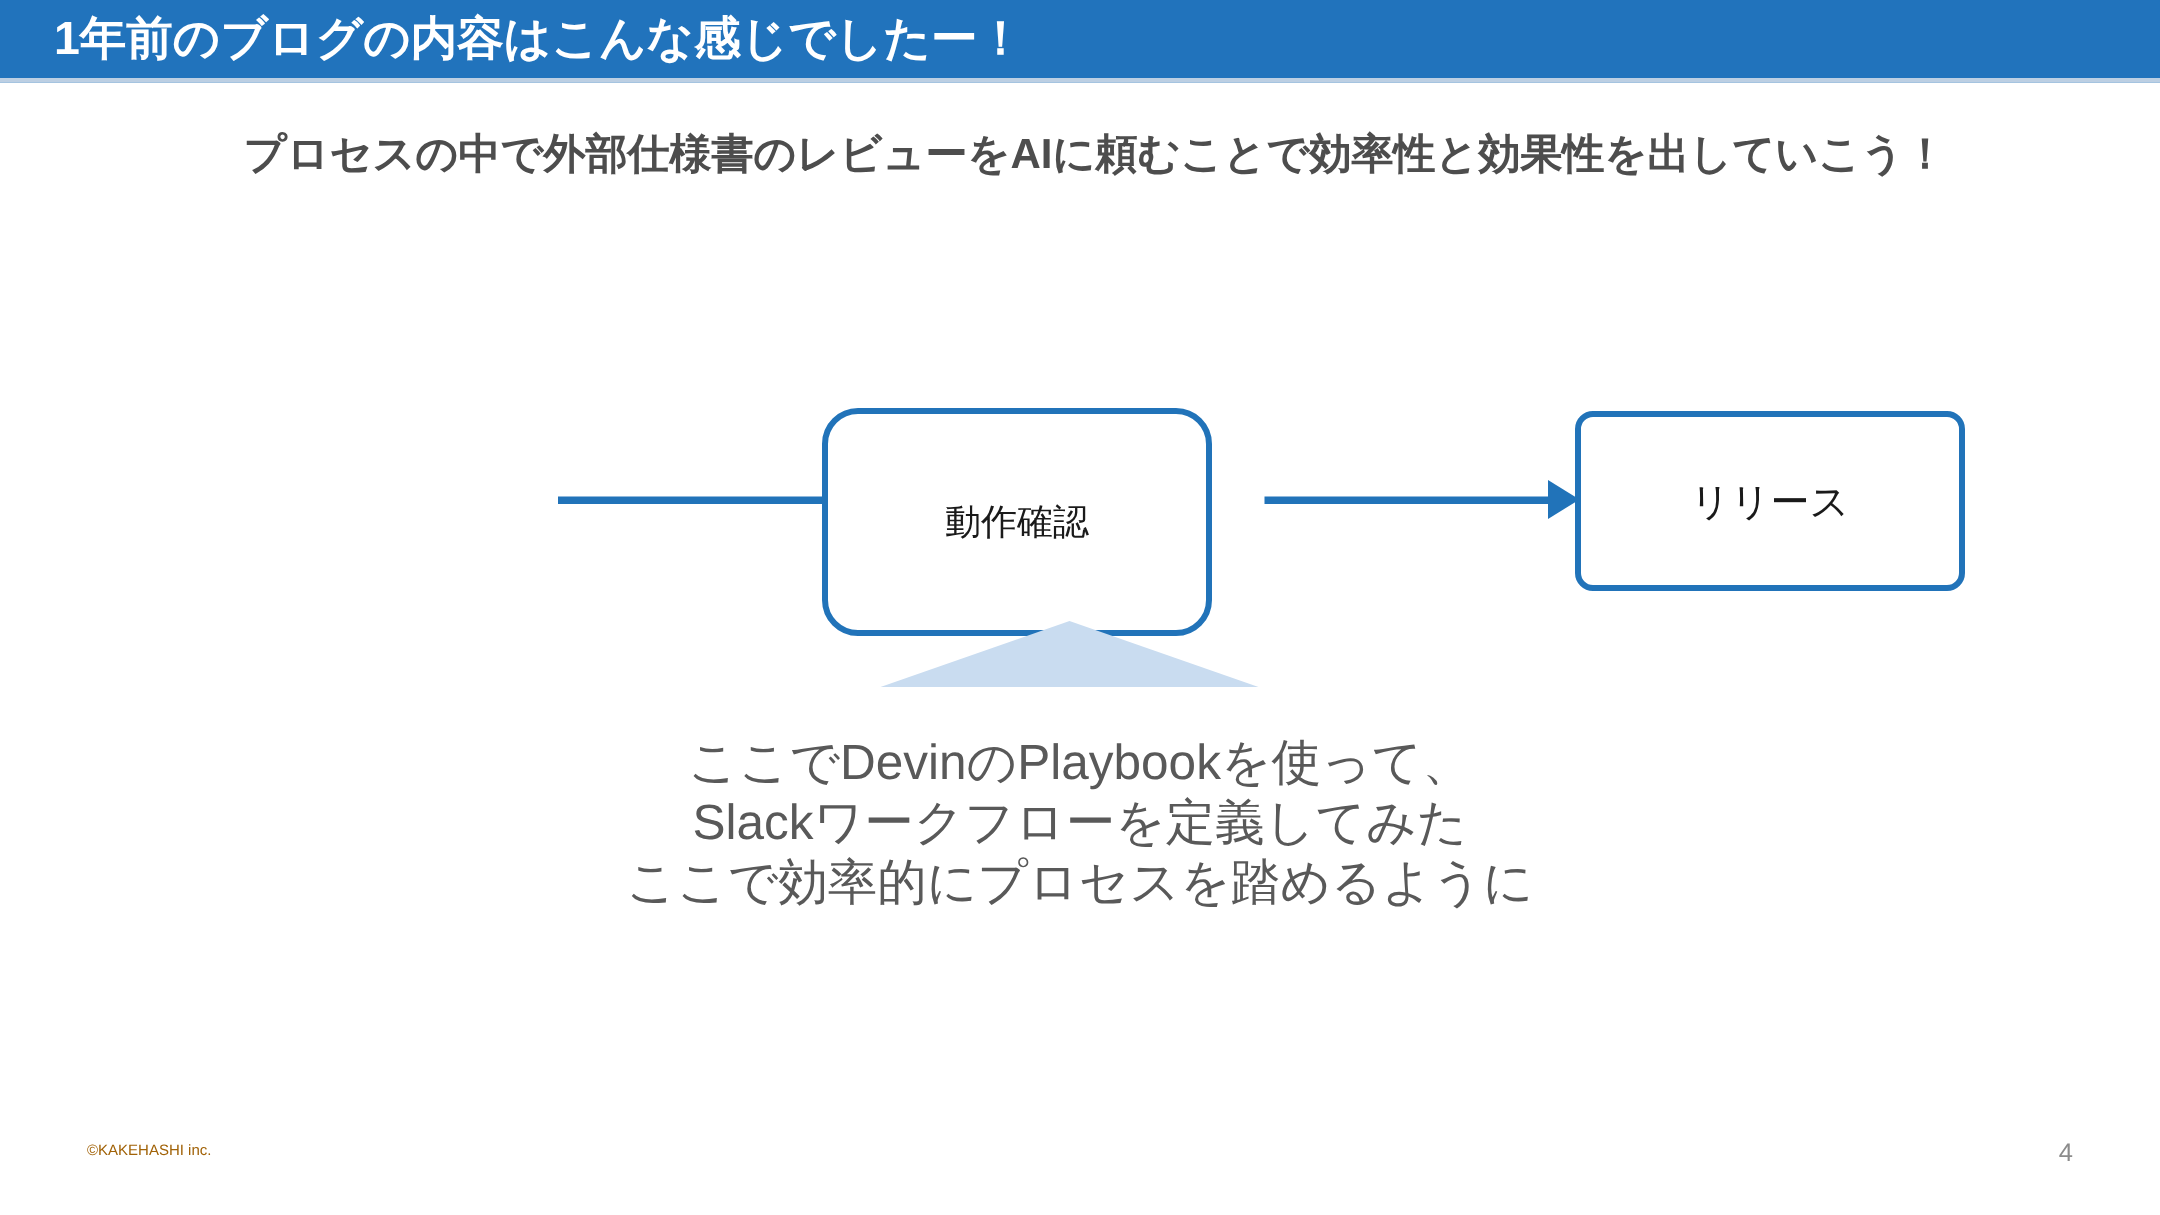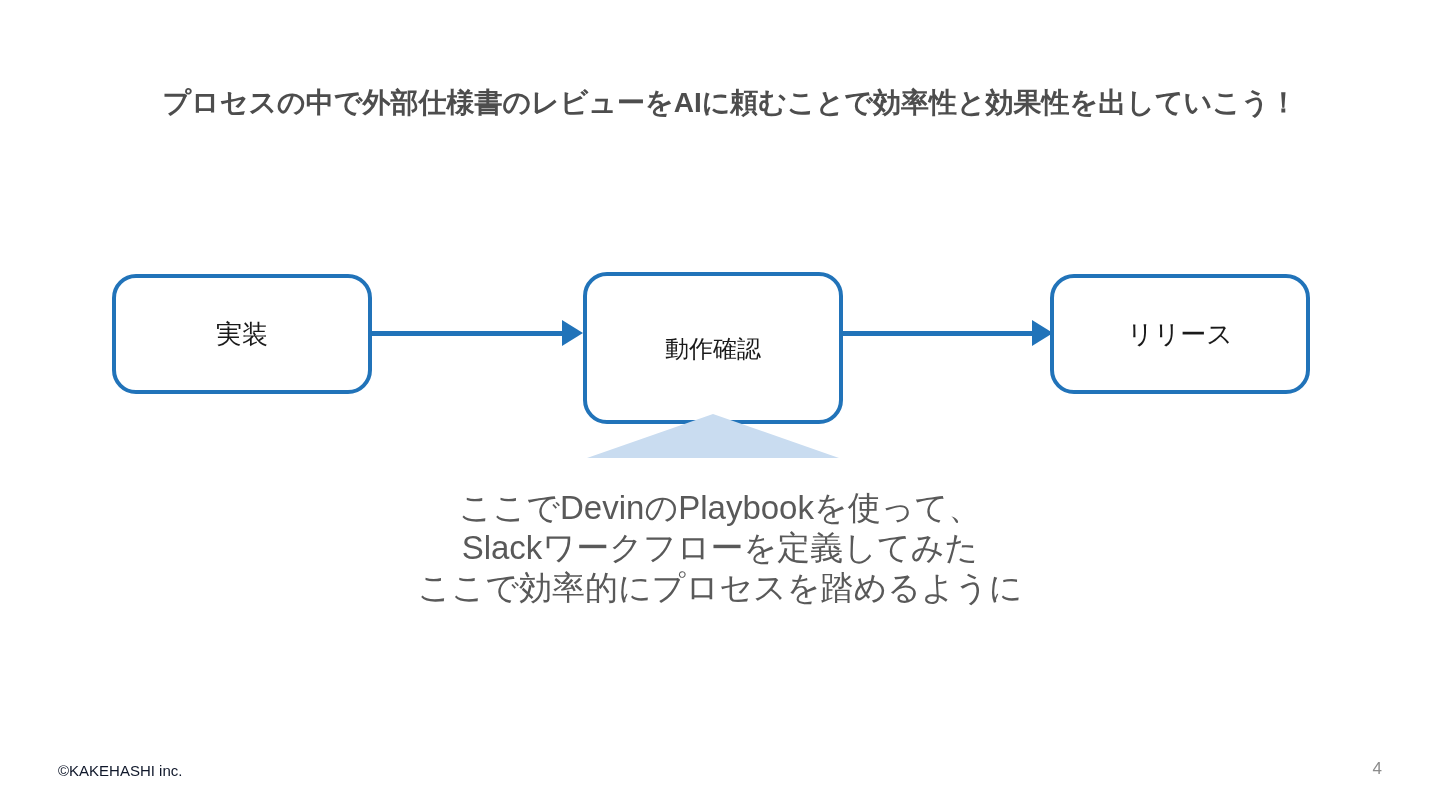--- a/index.html
+++ b/index.html
@@ -65,23 +65,23 @@
     justify-content: center;
     color: #1A1A1A;
     text-align: center;
   }
   .flow-box .box-line {
     font-size: 26px;
     line-height: 34px;
     white-space: nowrap;
   }
   #box-implementation { left: 112px; top: 274px; }
-  #box-verification   { left: 583px; top: 272px; height: 152px; }
+  #box-verification   { left: 548px; top: 272px; height: 152px; }
   #box-verification .box-line { font-size: 24px; line-height: 33px; }
-  #box-release        { left: 1050px; top: 274px; }
+  #box-release        { left: 1050px; top: 274px; border-radius: 12px; }
 
   
   .arrow {
     position: absolute;
     height: 26px;
     top: 320px;
   }
   .arrow-line {
     position: absolute;
     left: 0;
@@ -126,43 +126,43 @@
     font-size: 33px;
     line-height: 40px;
   }
   .callout-line { white-space: nowrap; }
 
   
   .footer-copyright {
     position: absolute;
     left: 58px;
     top: 762px;
-    font-size: 15px;
-    color: #0f172a;
+    font-size: 10px;
+    color: #a16207;
     white-space: nowrap;
   }
   .footer-page {
     position: absolute;
     right: 58px;
     top: 759px;
     font-size: 17px;
     color: #8C8C8C;
   }
 </style>
 </head>
 <body>
 
 <div class="slide">
 
+  <div class="header">
+    <span class="header-title">1年前のブログの内容はこんな感じでしたー！</span>
+  </div>
 
   <div class="subtitle">プロセスの中で外部仕様書のレビューをAIに頼むことで効率性と効果性を出していこう！</div>
 
-  <div class="flow-box" id="box-implementation">
-    <span class="box-line">実装</span>
-  </div>
 
   <div class="arrow" id="arrow-1">
     <div class="arrow-line"></div>
     <div class="arrow-head"></div>
   </div>
 
   <div class="flow-box" id="box-verification">
     <span class="box-line">動作確認</span>
   </div>
 

